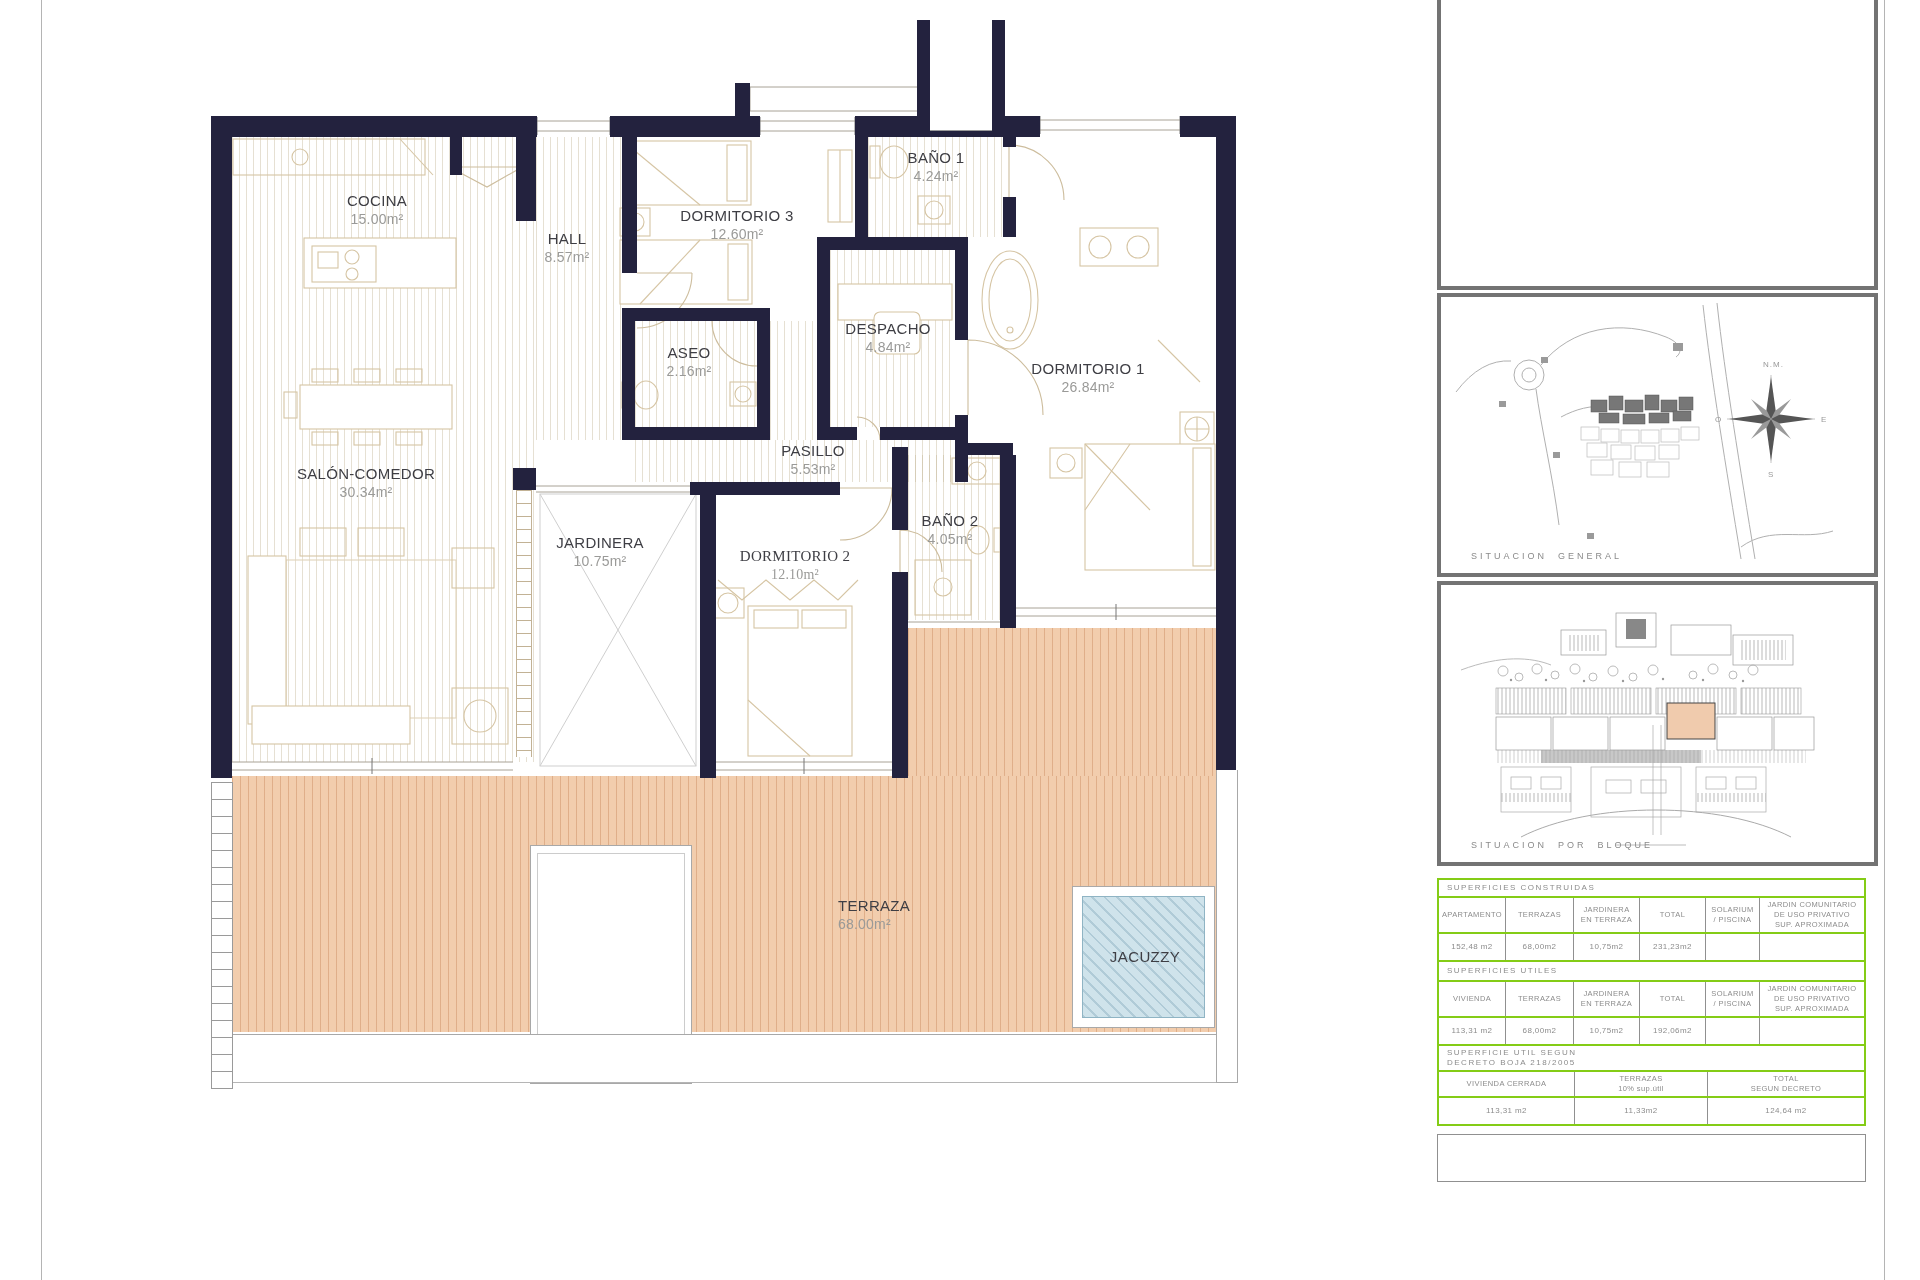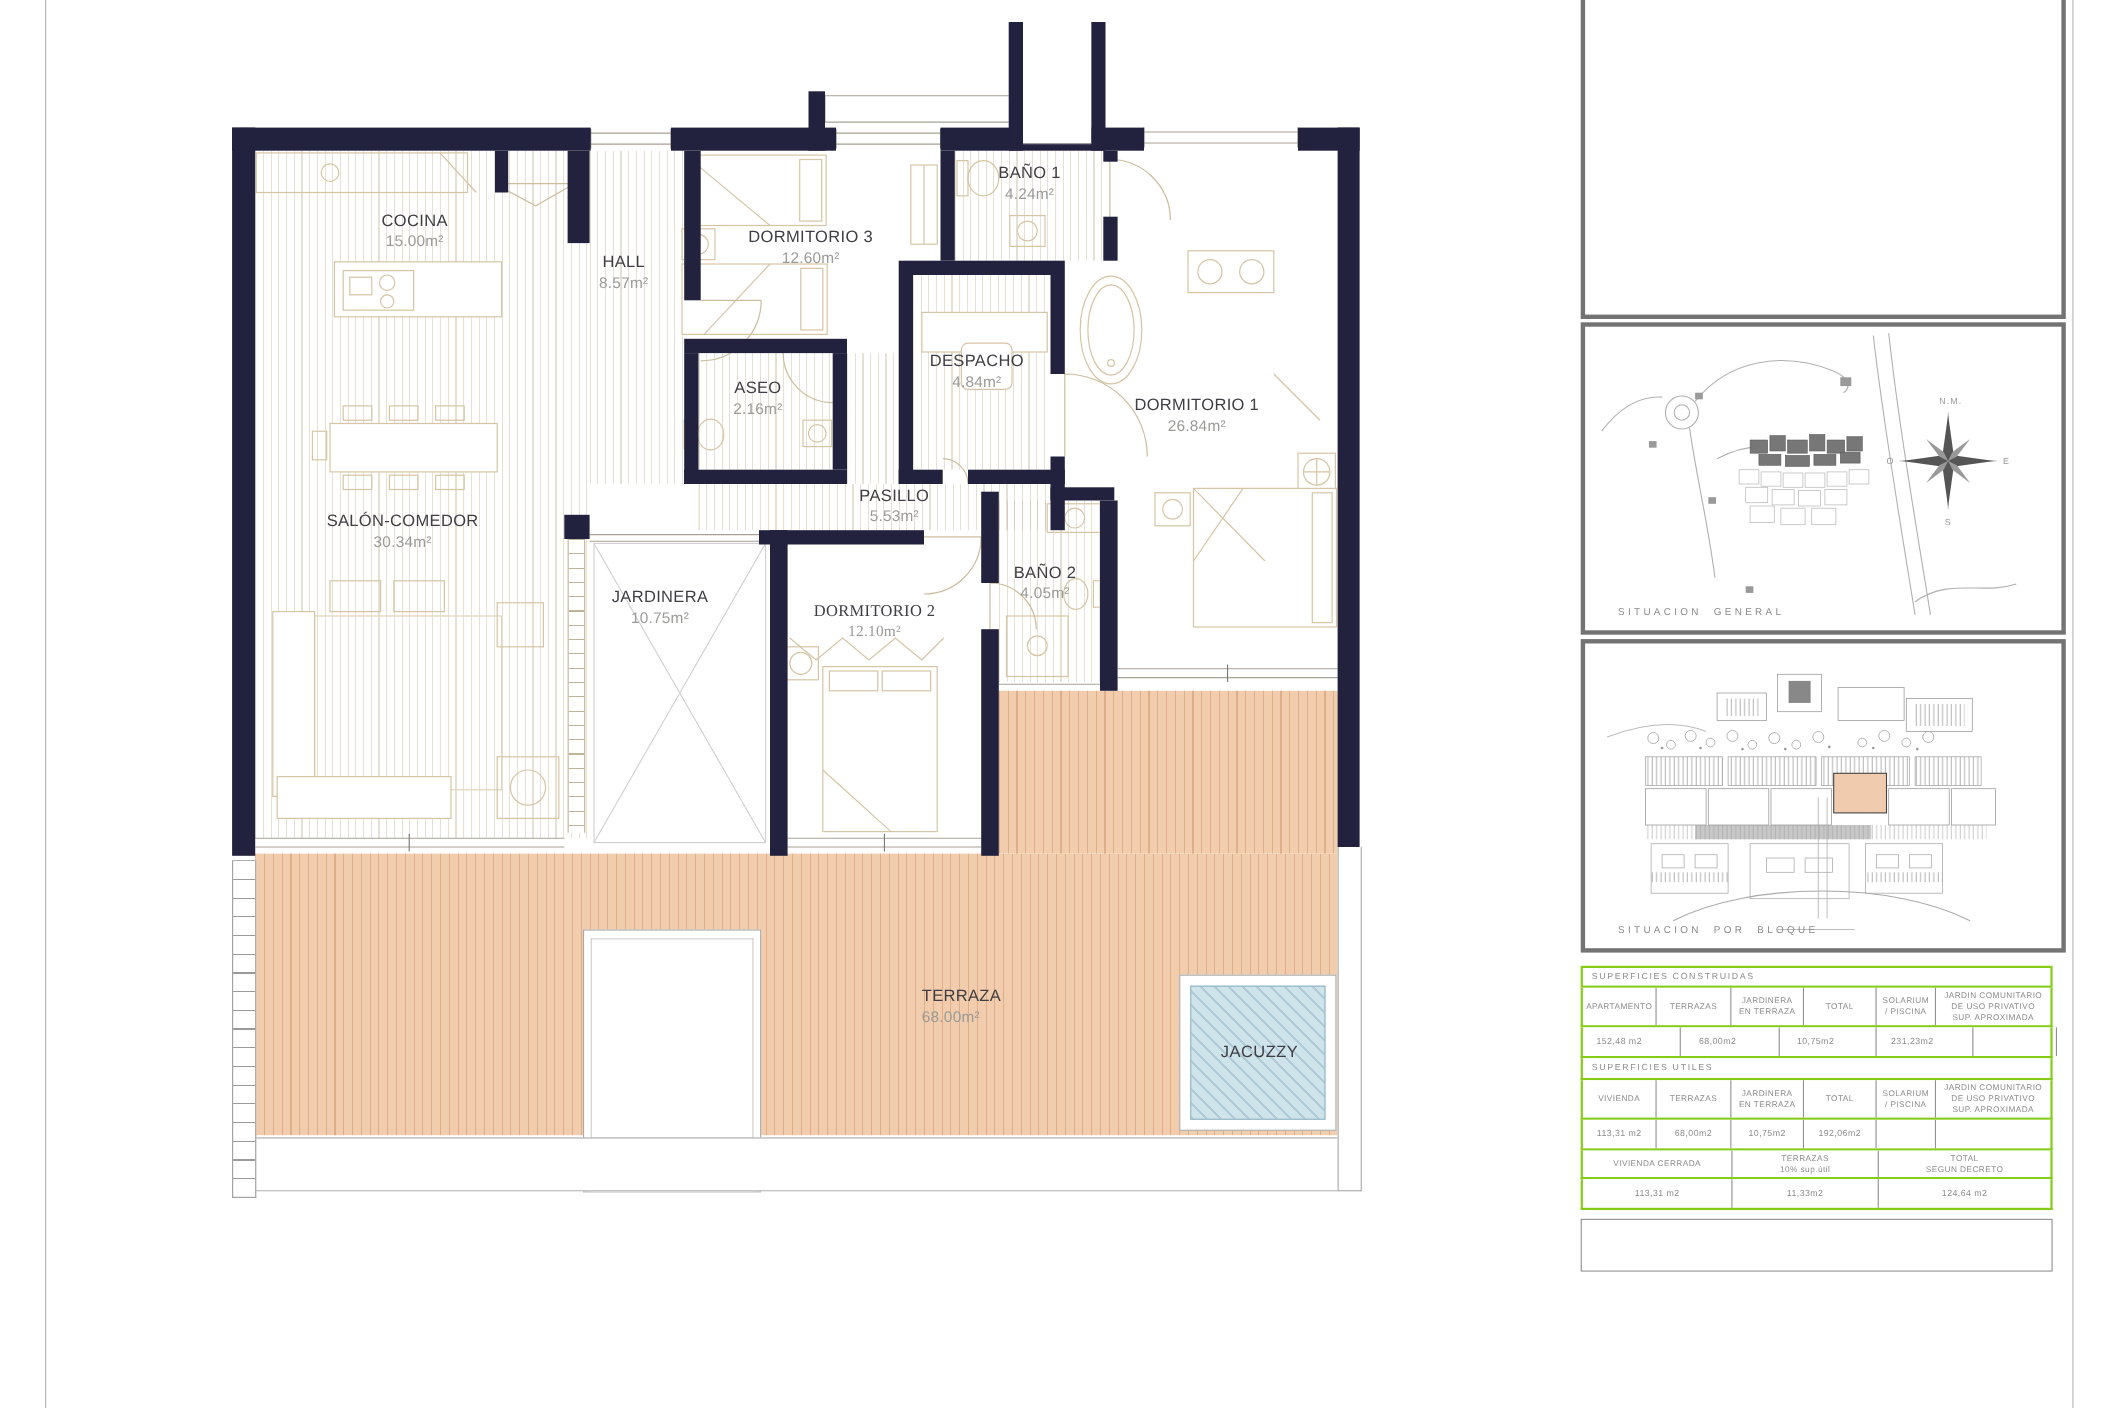--- a/index.html
+++ b/index.html
@@ -455,21 +455,21 @@
     <div class="tcell" style="width:68px">TERRAZAS</div>
     <div class="tcell" style="width:66px">JARDINERA
 EN TERRAZA</div>
     <div class="tcell" style="width:66px">TOTAL</div>
     <div class="tcell" style="width:54px">SOLARIUM
 / PISCINA</div>
     <div class="tcell" style="flex:1">JARDIN COMUNITARIO
 DE USO PRIVATIVO
 SUP. APROXIMADA</div>
   </div>
-  <div class="trow" style="height:28px;gap:22px;">
+  <div class="trow" style="height:28px;">
     <div class="tcell tval" style="width:66px">152,48 m2</div>
     <div class="tcell tval" style="width:68px">68,00m2</div>
     <div class="tcell tval" style="width:66px">10,75m2</div>
     <div class="tcell tval" style="width:66px">231,23m2</div>
     <div class="tcell tval" style="width:54px"></div>
     <div class="tcell tval" style="flex:1"></div>
   </div>
 
   <div class="trow ttitle" style="height:20px;">
     <span>SUPERFICIES  UTILES</span>
@@ -488,20 +488,24 @@
   </div>
   <div class="trow" style="height:28px;">
     <div class="tcell tval" style="width:66px">113,31 m2</div>
     <div class="tcell tval" style="width:68px">68,00m2</div>
     <div class="tcell tval" style="width:66px">10,75m2</div>
     <div class="tcell tval" style="width:66px">192,06m2</div>
     <div class="tcell tval" style="width:54px"></div>
     <div class="tcell tval" style="flex:1"></div>
   </div>
 
+  <div class="trow ttitle" style="height:26px;">
+    <span>SUPERFICIE UTIL SEGUN
+DECRETO BOJA 218/2005</span>
+  </div>
   <div class="trow" style="height:26px;">
     <div class="tcell" style="width:135px">VIVIENDA CERRADA</div>
     <div class="tcell" style="width:133px">TERRAZAS
 10% sup.útil</div>
     <div class="tcell" style="flex:1">TOTAL
 SEGUN DECRETO</div>
   </div>
   <div class="trow" style="height:28px;">
     <div class="tcell tval" style="width:135px">113,31 m2</div>
     <div class="tcell tval" style="width:133px">11,33m2</div>

